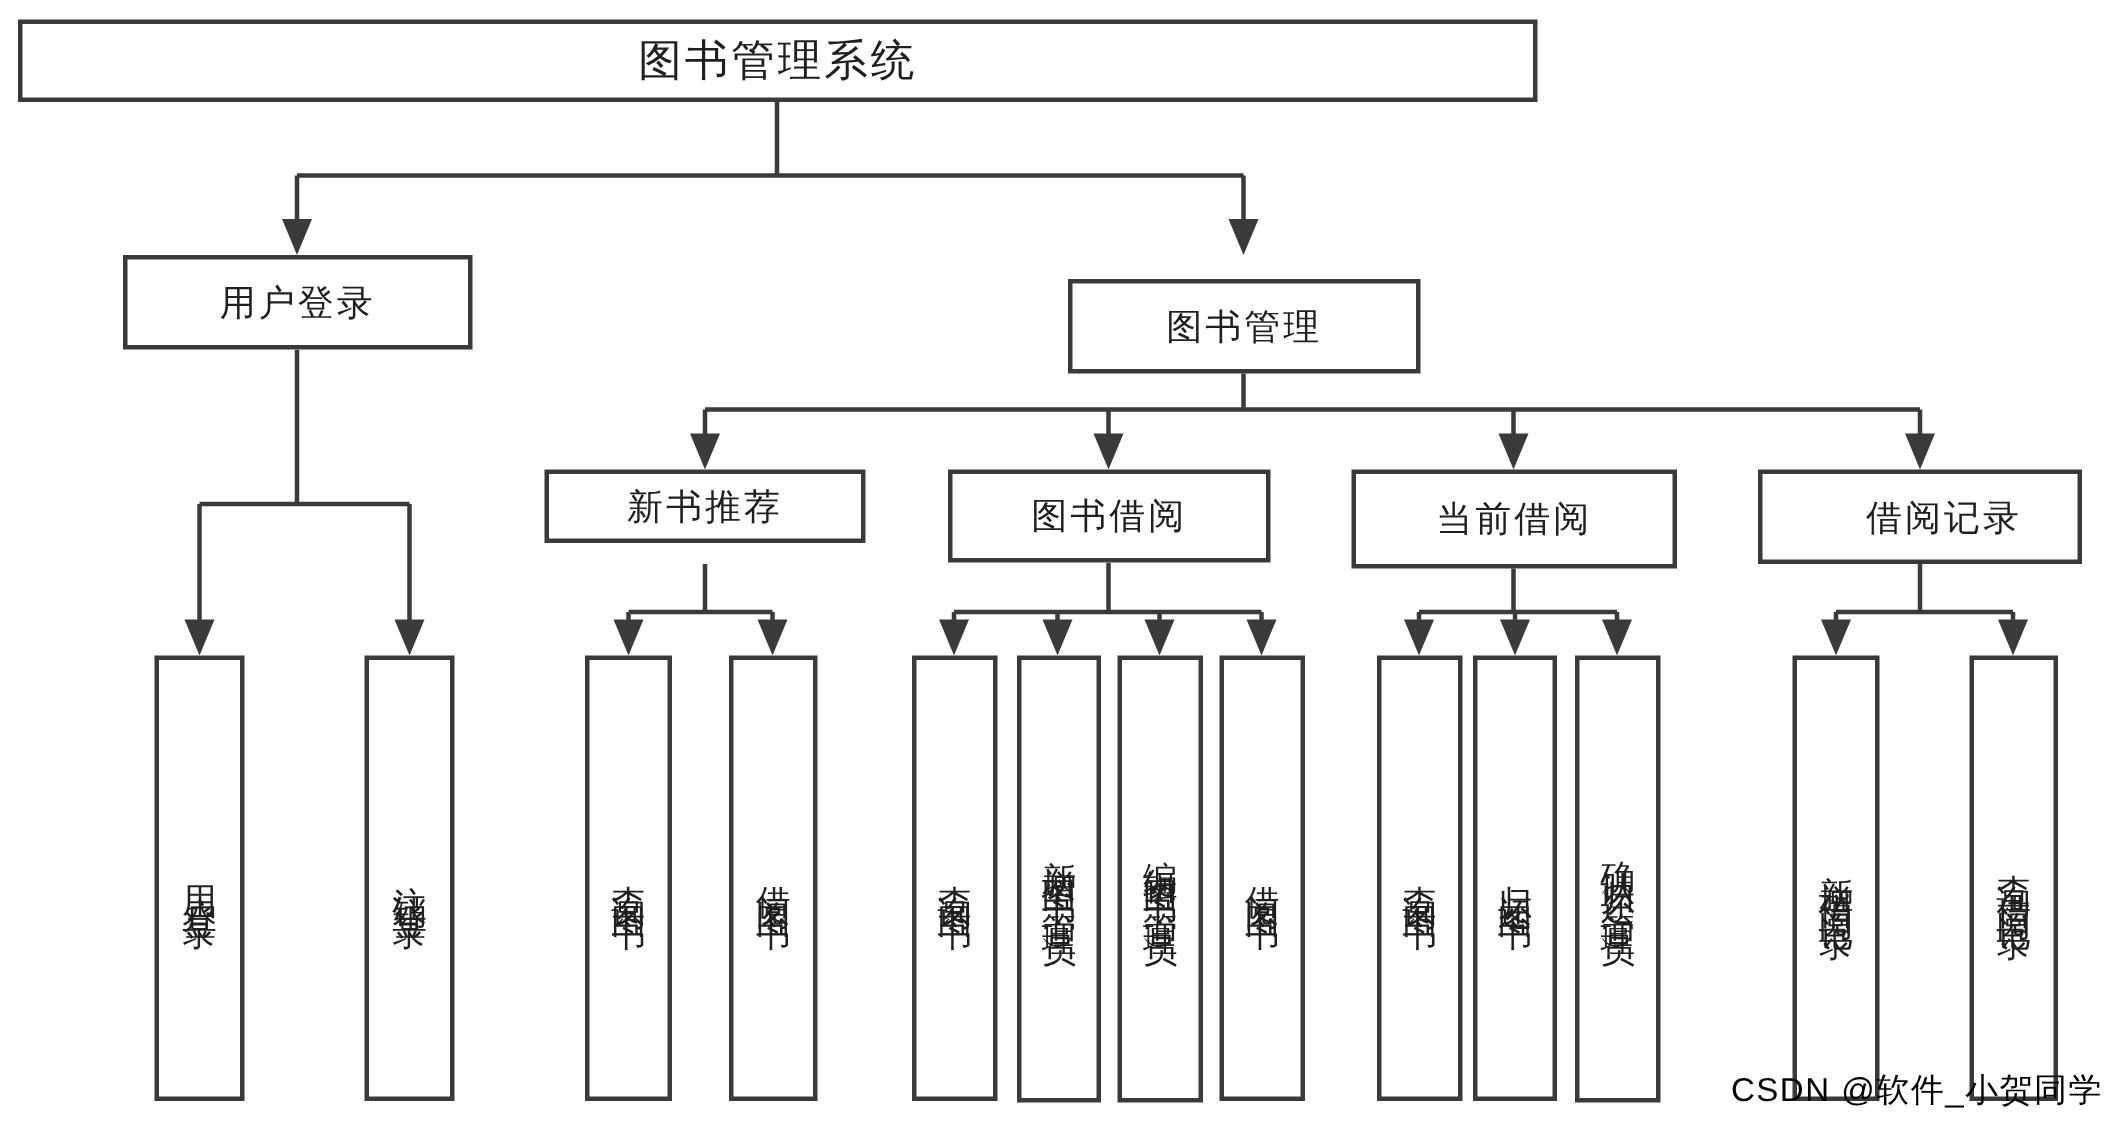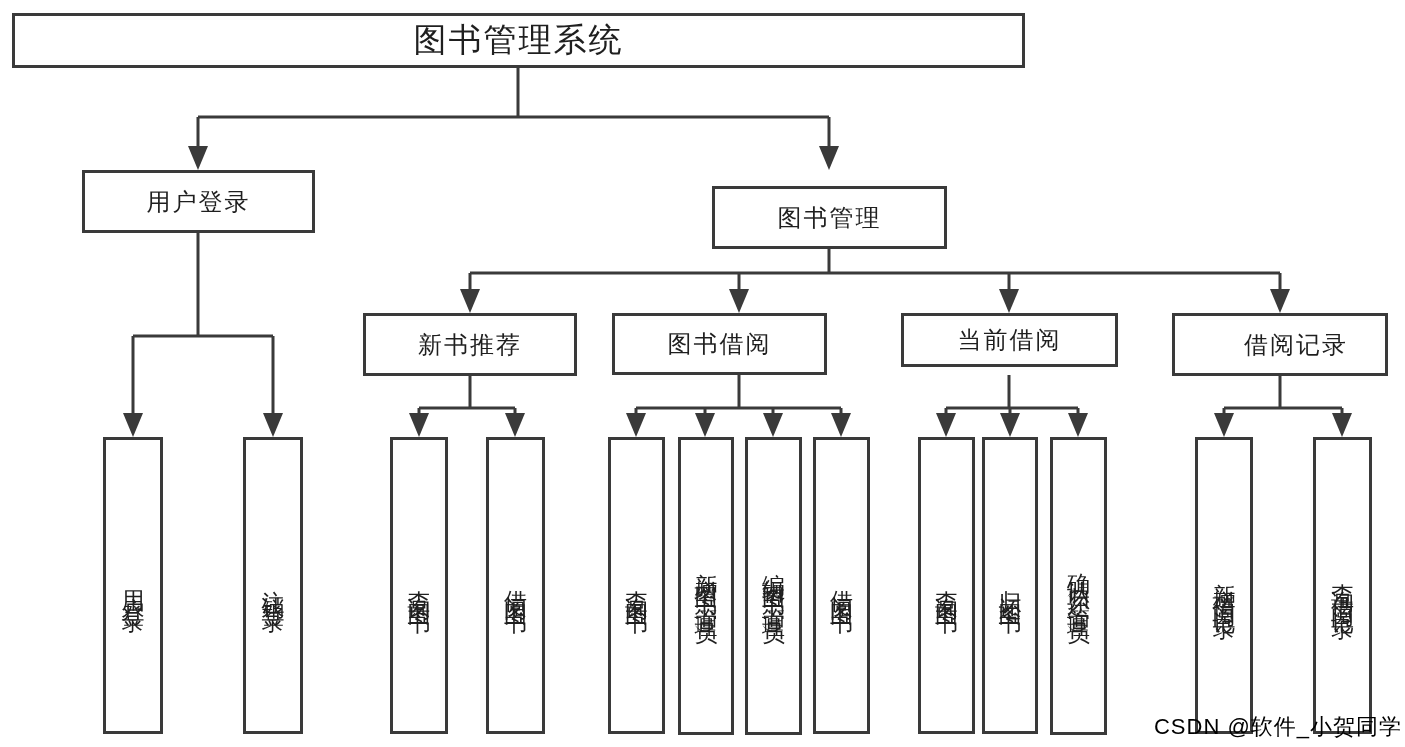--- a/index.html
+++ b/index.html
@@ -32,21 +32,21 @@
     align-items: center;
     justify-content: center;
     color: #1f1f1f;
   }
   .node.h {
     font-size: 24px;
     letter-spacing: 2px;
     white-space: nowrap;
   }
   .node.root {
-    font-size: 33px;
+    font-size: 29px;
   }
   .node.v {
     writing-mode: vertical-rl;
     text-orientation: mixed;
     font-size: 23px;
     letter-spacing: 7px;
     line-height: 1;
     text-align: center;
   }
   .watermark {
@@ -111,23 +111,23 @@
       <polygon points="1214,413 1234,413 1224,437"></polygon>
       <polygon points="1332,413 1352,413 1342,437"></polygon>
     </g>
   </svg>
 
   <div class="node h root" style="left:12px; top:13px; width:1013px; height:55px;">图书管理系统</div>
 
   <div class="node h" style="left:82px; top:170px; width:233px; height:63px;">用户登录</div>
   <div class="node h" style="left:712px; top:186px; width:235px; height:63px;">图书管理</div>
 
-  <div class="node h" style="left:363px; top:313px; width:214px; height:63px;">新书推荐</div>
-  <div class="node h" style="left:612px; top:313px; width:215px; height:62px;">图书借阅</div>
-  <div class="node h" style="left:901px; top:313px; width:217px; height:54px;">当前借阅</div>
+  <div class="node h" style="left:363px; top:313px; width:214px; height:49px;">新书推荐</div>
+  <div class="node h" style="left:632px; top:313px; width:215px; height:62px;">图书借阅</div>
+  <div class="node h" style="left:901px; top:313px; width:217px; height:66px;">当前借阅</div>
   <div class="node h" style="left:1172px; top:313px; width:216px; height:63px;padding-left:32px;">借阅记录</div>
 
   <div class="node v" style="left:103px; top:437px; width:60px; height:297px;">用户登录</div>
   <div class="node v" style="left:243px; top:437px; width:60px; height:297px;">注销登录</div>
 
   <div class="node v" style="left:390px; top:437px; width:58px; height:297px;">查询图书</div>
   <div class="node v" style="left:486px; top:437px; width:59px; height:297px;">借阅图书</div>
 
   <div class="node v" style="left:608px; top:437px; width:57px; height:297px;">查询图书</div>
   <div class="node v" style="left:678px; top:437px; width:56px; height:298px;">新增图书（管理员）</div>

